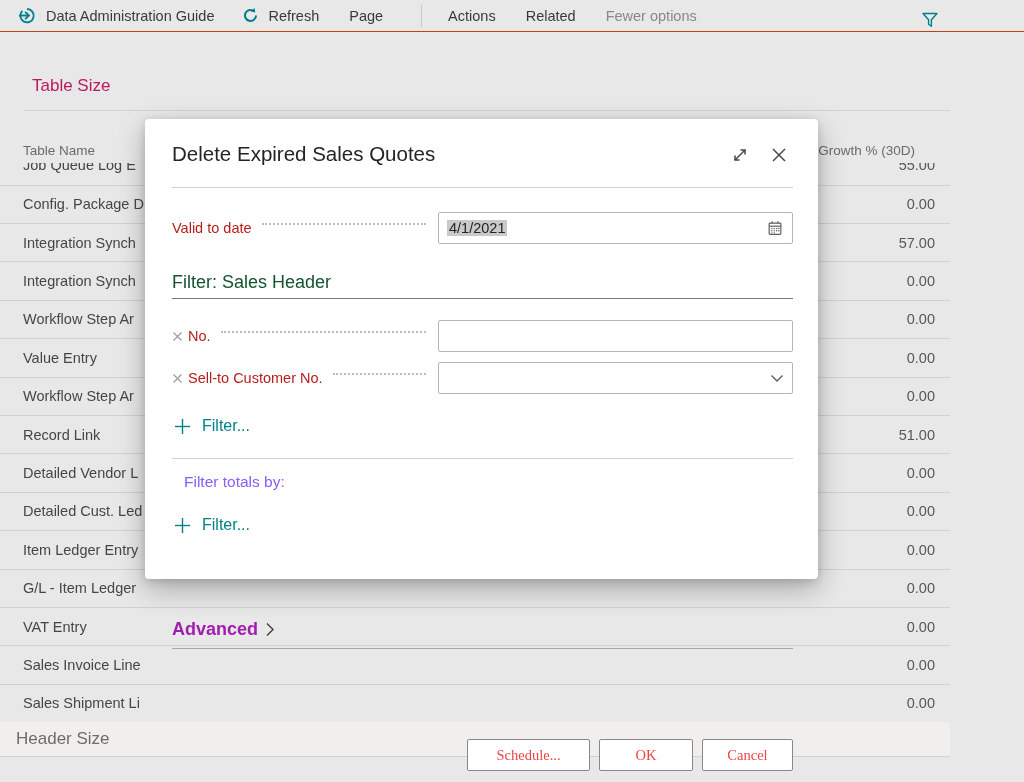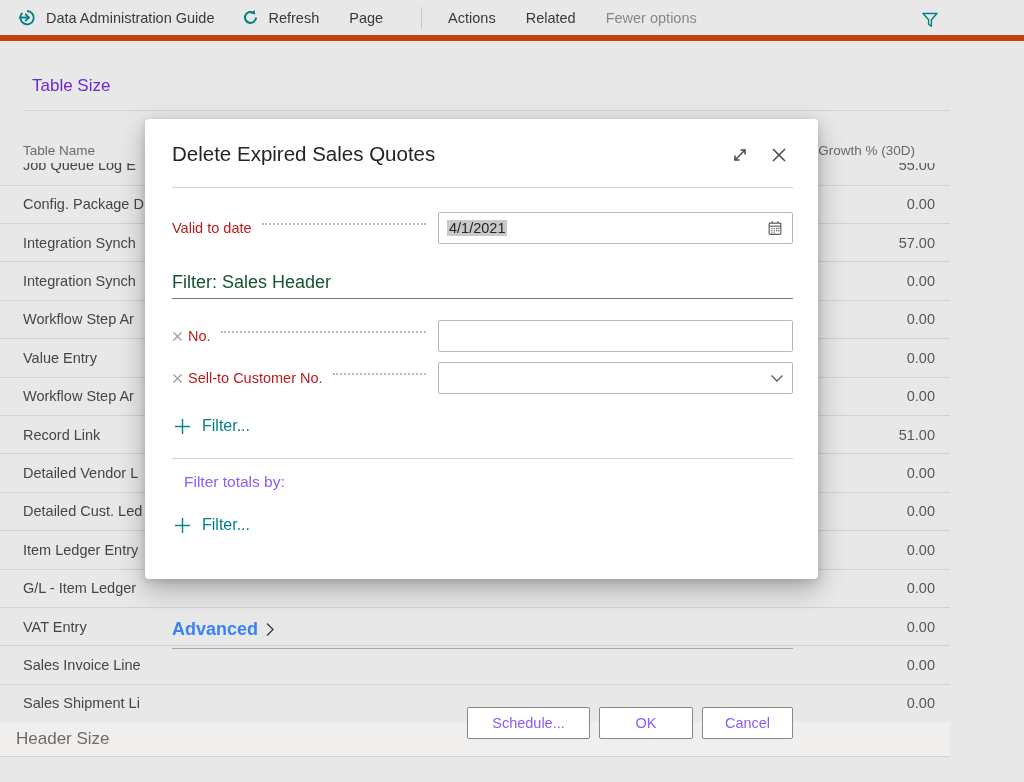--- a/index.html
+++ b/index.html
@@ -8,31 +8,31 @@
     position: relative;
     background: #e8e8e8;
     font-family: "Liberation Sans", sans-serif;
     color: #3b3a39;
     overflow: hidden;
   }
   svg { display:block; }
 
   
   .action-bar {
-    position:absolute; top:0; left:0; width:1024px; height:41px;
+    position:absolute; top:0; left:0; width:1024px; height:32px;
     display:flex; align-items:center; padding-left:18px;
-    border-bottom:6px solid #c2410c; font-size:14.5px;
+    border-bottom:1px solid #c2410c; font-size:14.5px;
   }
   .ab-item { display:flex; align-items:center; gap:9px; margin-right:30px; white-space:nowrap; }
   .ab-item.muted { color:#8a8886; }
   .ab-vdiv { width:1px; height:22px; background:#c8c6c4; margin-right:26px; }
   .funnel { position:absolute; right:84px; top:10px; }
 
   
-  .section-title { position:absolute; left:32px; top:76px; font-size:17px; color:#6d28d9; }
+  .section-title { position:absolute; left:32px; top:76px; font-size:17px; color:#be185d; }
   .section-divider { position:absolute; left:24px; width:926px; border-top:1px solid #d4d2d0; }
   .thead { position:absolute; left:0; top:143px; width:950px; height:20px;
            display:flex; justify-content:space-between; padding:0 15px 0 23px;
            font-size:13.5px; color:#6d6b69; }
   .thead .th-growth { padding-right:20px; }
   .tbody { position:absolute; left:0; top:163px; width:950px; }
   .trow { display:flex; align-items:center; justify-content:space-between;
           height:38.4px; padding:0 15px 0 23px; border-bottom:1px solid #d3d1cf;
           font-size:14.5px; white-space:nowrap; }
   .trow .tname { color:#474645; overflow:hidden; }
@@ -66,25 +66,25 @@
   .xmark { margin-right:5px; }
 
   .dlg-section-heading { position:absolute; left:27px; font-size:18px; color:#14532d; }
   .dlg-section-underline { position:absolute; left:27px; right:25px; border-top:1px solid #7a7876; }
 
   .filter-link { position:absolute; left:29px; display:flex; align-items:center; gap:11px;
                  color:#008089; font-size:16px; cursor:pointer; }
   .totals-heading { position:absolute; left:27px; font-size:15.5px; color:#8b5cf6;margin-left:12px; }
 
   .advanced { position:absolute; left:27px; top:500px; display:flex; align-items:center; gap:7px;
-              font-size:18px; font-weight:bold; color:#3b82f6; cursor:pointer; }
+              font-size:18px; font-weight:bold; color:#a21caf; cursor:pointer; }
 
   .dlg-buttons { position:absolute; top:588px; right:25px; display:flex; gap:9px; }
   .btn { height:32px; background:#fff; border:1px solid #8a8886; border-radius:2px;
-         font-family:Liberation Sans, sans-serif; font-size:14.5px; color:#8b5cf6; cursor:pointer; }
+         font-family:Liberation Serif, serif; font-size:14.5px; color:#ef4444; cursor:pointer;margin-top:32px; }
   .btn-schedule { width:123px; }
   .btn-ok { width:94px; }
   .btn-cancel { width:91px; }
 </style>
 </head>
 <body>
 
 <div class="action-bar">
   <div class="ab-item" style="margin-right:28px;">
     <span>

